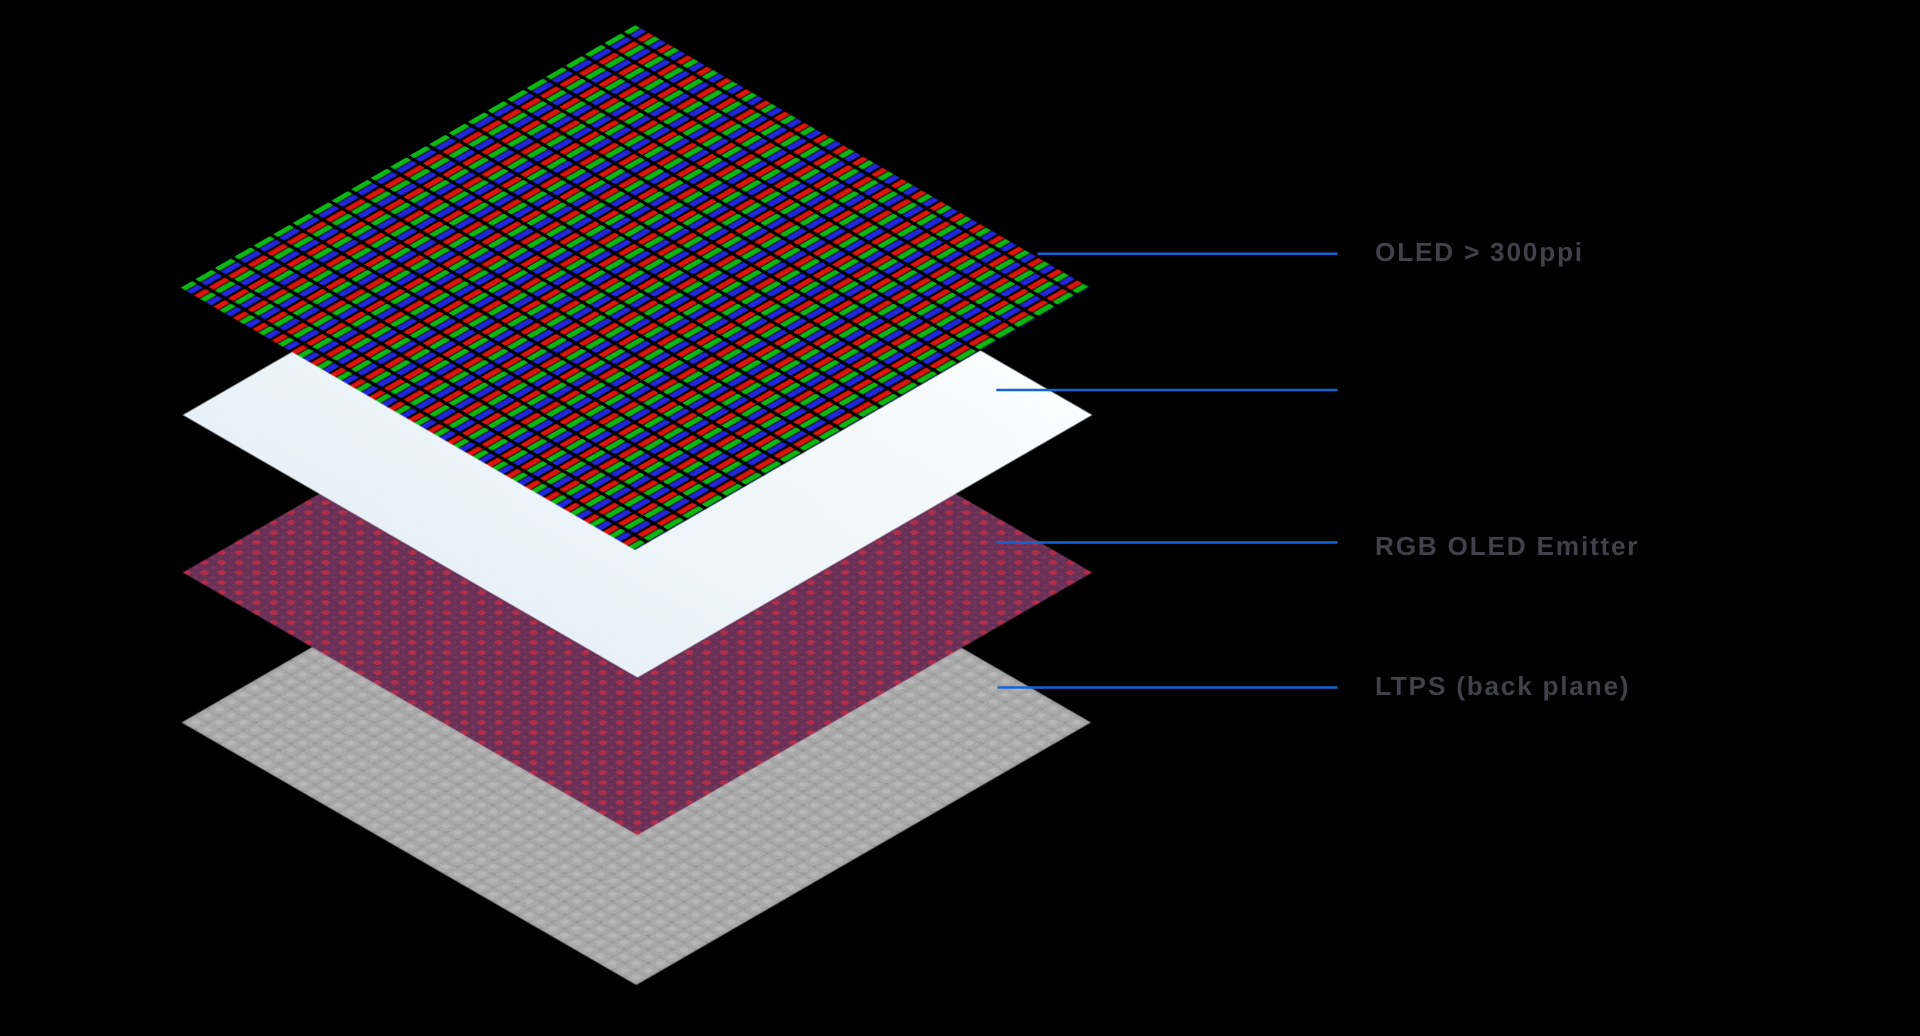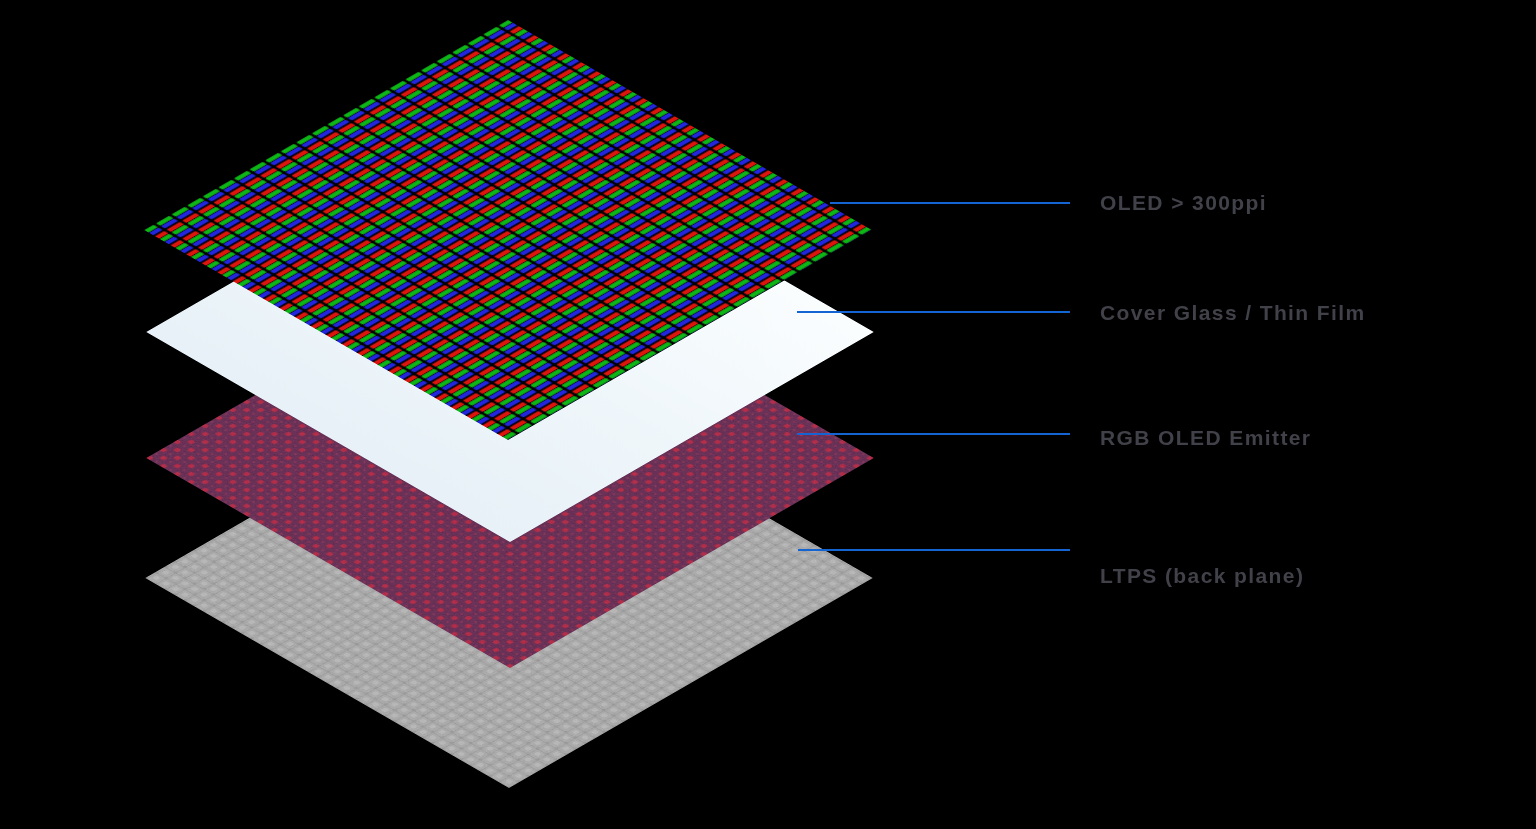--- a/index.html
+++ b/index.html
@@ -108,17 +108,16 @@
 
     <g stroke="#1564d3" stroke-width="2">
       <line x1="830" y1="203" x2="1070" y2="203"></line>
       <line x1="797" y1="312" x2="1070" y2="312"></line>
       <line x1="797" y1="434" x2="1070" y2="434"></line>
       <line x1="798" y1="550" x2="1070" y2="550"></line>
     </g>
   </svg>
 
   <div class="layer-label" style="top:203px">OLED &gt; 300ppi</div>
-  <div class="layer-label" style="top:313px">Cover Glass / Thin Film</div>
   <div class="layer-label" style="top:438px">RGB OLED Emitter</div>
-  <div class="layer-label" style="top:576px">LTPS (back plane)</div>
+  <div class="layer-label" style="top:550px">LTPS (back plane)</div>
 
 </div>
 
 </body></html>

